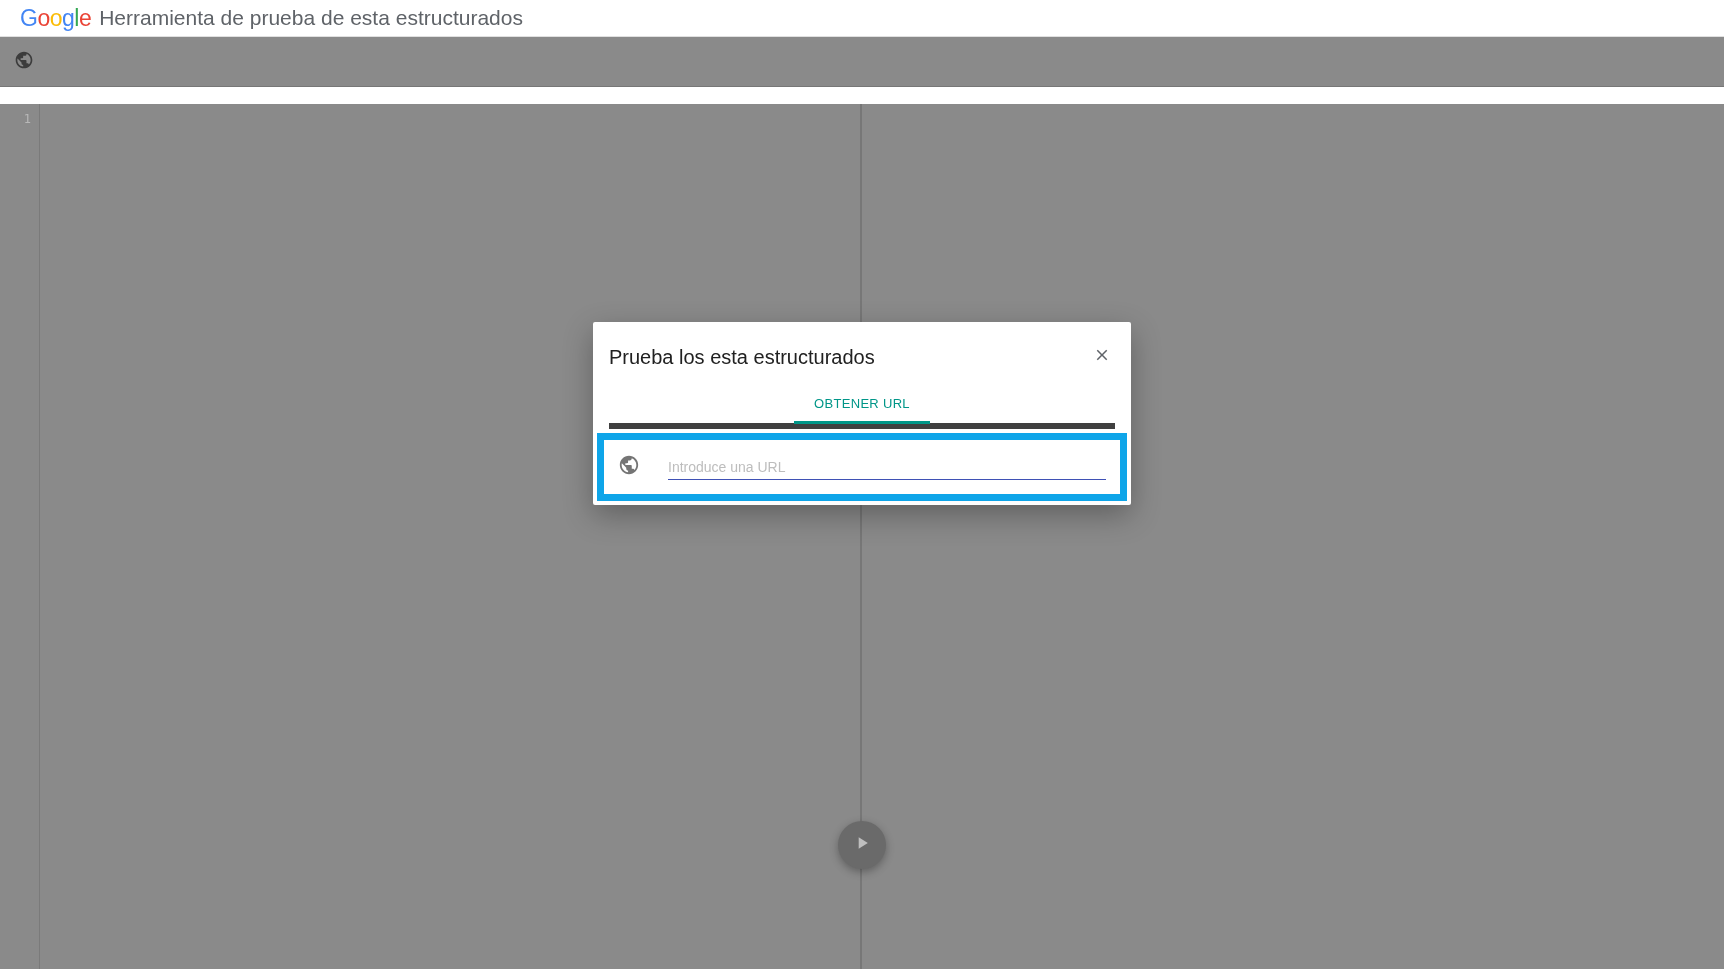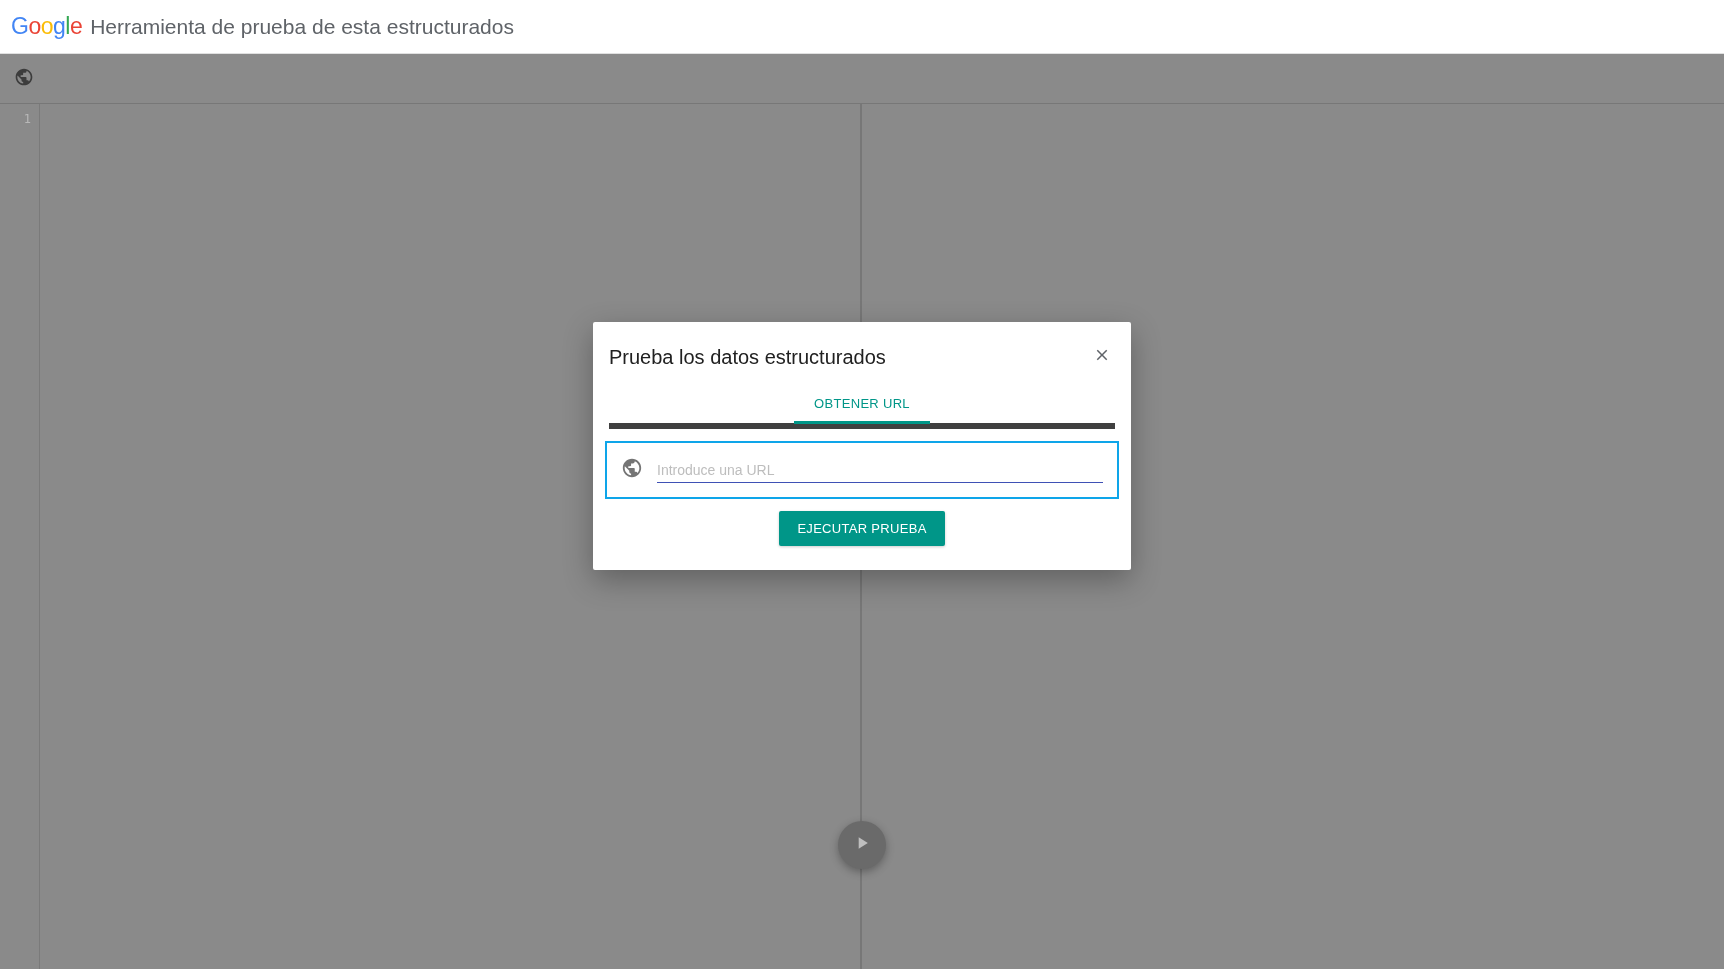--- a/index.html
+++ b/index.html
@@ -5,25 +5,25 @@
     * { margin: 0; padding: 0; box-sizing: border-box; }
     body {
       font-family: Arial, 'Helvetica Neue', Helvetica, sans-serif;
       background: #fff;
       overflow: hidden;
       width: 1724px;
       height: 969px;
       position: relative;
     }
     .header {
-      height: 54px;
+      height: 37px;
       background: #fff;
       display: flex;
       align-items: center;
-      padding-left: 11px;
+      padding-left: 20px;
       border-bottom: 1px solid #e0e0e0;
     }
     .google-logo {
       font-family: 'Product Sans', Arial, sans-serif;
       font-size: 23px;
       font-weight: 500;
       letter-spacing: -0.5px;
       margin-right: 8px;
     }
     .g1 { color: #4285F4; }
@@ -137,26 +137,26 @@
     .tab.active::after {
       content: '';
       position: absolute;
       bottom: -1px;
       left: 0;
       right: 0;
       height: 3px;
       background: #009688;
     }
     .input-wrapper {
-      margin: 12px;
-      border: 2px solid #0ea5e9;
+      margin: 4px;
+      border: 7px solid #0ea5e9;
       display: flex;
       align-items: center;
       padding: 14px 14px;
-      gap: 14px;
+      gap: 28px;
     }
     .globe-icon { color: #757575; flex-shrink: 0; }
     .url-input {
       flex: 1;
       border: none;
       border-bottom: 1px solid #3f51b5;
       outline: none;
       font-size: 14px;
       color: #212121;
       padding: 4px 0;
@@ -235,21 +235,21 @@
       <svg width="20" height="20" viewBox="0 0 24 24">
           <path d="M8 5v14l11-7z"></path>
         </svg>
     </span>
   </div>
 </div>
 
 <div class="overlay">
   <div class="dialog">
     <div class="dialog-header">
-      <div class="dialog-title">Prueba los datos estructurados</div>
+      <div class="dialog-title">Prueba los esta estructurados</div>
       <div class="close-btn">
         <span>
           <svg width="18" height="18" viewBox="0 0 24 24" fill="#5f6368">
               <path d="M19 6.41L17.59 5 12 10.59 6.41 5 5 6.41 10.59 12 5 17.59 6.41 19 12 13.41 17.59 19 19 17.59 13.41 12z"></path>
             </svg>
         </span>
       </div>
     </div>
 
     <div class="tabs">
@@ -258,18 +258,15 @@
 
     <div class="input-wrapper">
       <span class="globe-icon">
         <svg width="22" height="22" viewBox="0 0 24 24" fill="#757575">
             <path d="M12 2C6.48 2 2 6.48 2 12s4.48 10 10 10 10-4.48 10-10S17.52 2 12 2zm-1 17.93c-3.95-.49-7-3.85-7-7.93 0-.62.08-1.21.21-1.79L9 15v1c0 1.1.9 2 2 2v1.93zm6.9-2.54c-.26-.81-1-1.39-1.9-1.39h-1v-3c0-.55-.45-1-1-1H8v-2h2c.55 0 1-.45 1-1V7h2c1.1 0 2-.9 2-2v-.41c2.93 1.19 5 4.06 5 7.41 0 2.08-.8 3.97-2.1 5.39z"></path>
           </svg>
       </span>
       <input class="url-input" type="text" placeholder="Introduce una URL" style="">
     </div>
 
-    <div class="run-wrap">
-      <button class="run-btn">EJECUTAR PRUEBA</button>
-    </div>
 
   </div>
 </div>
 
 </body></html>

